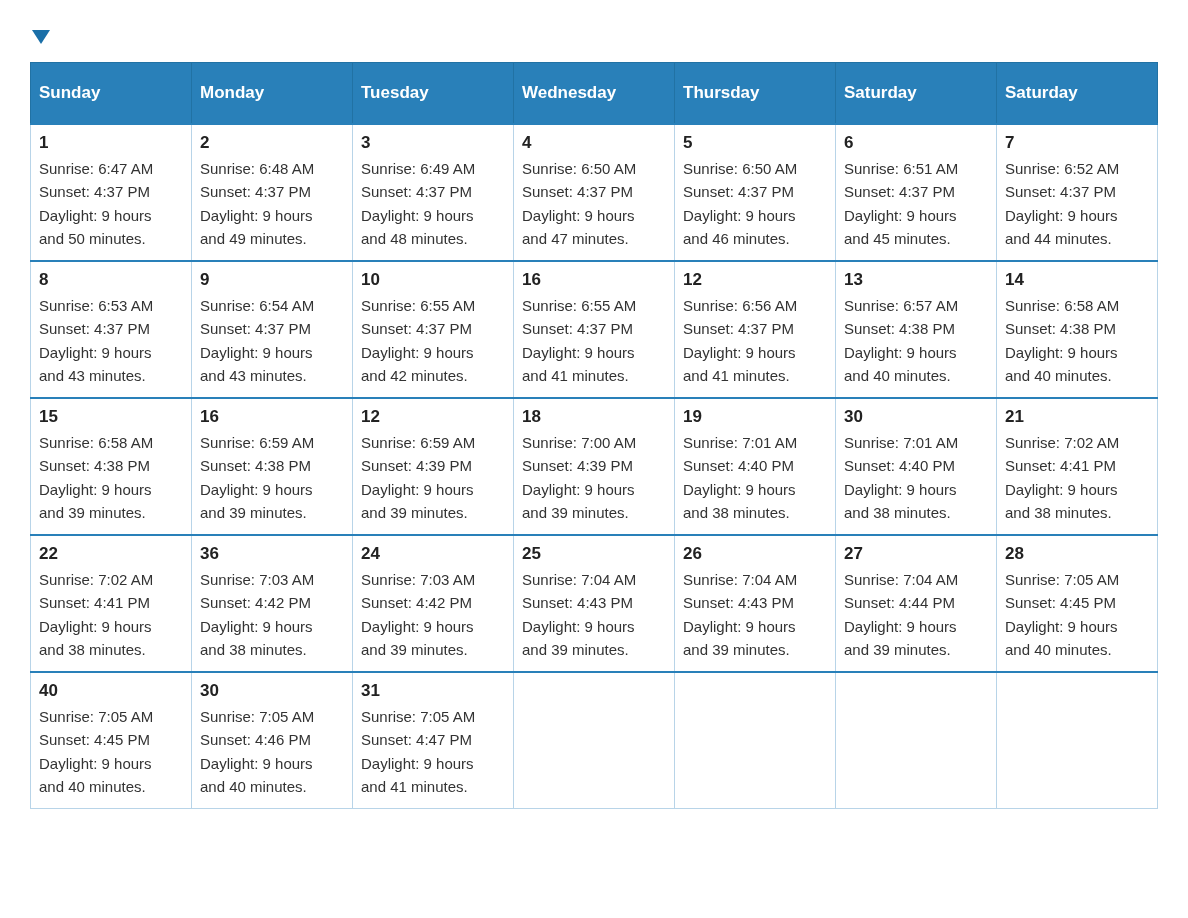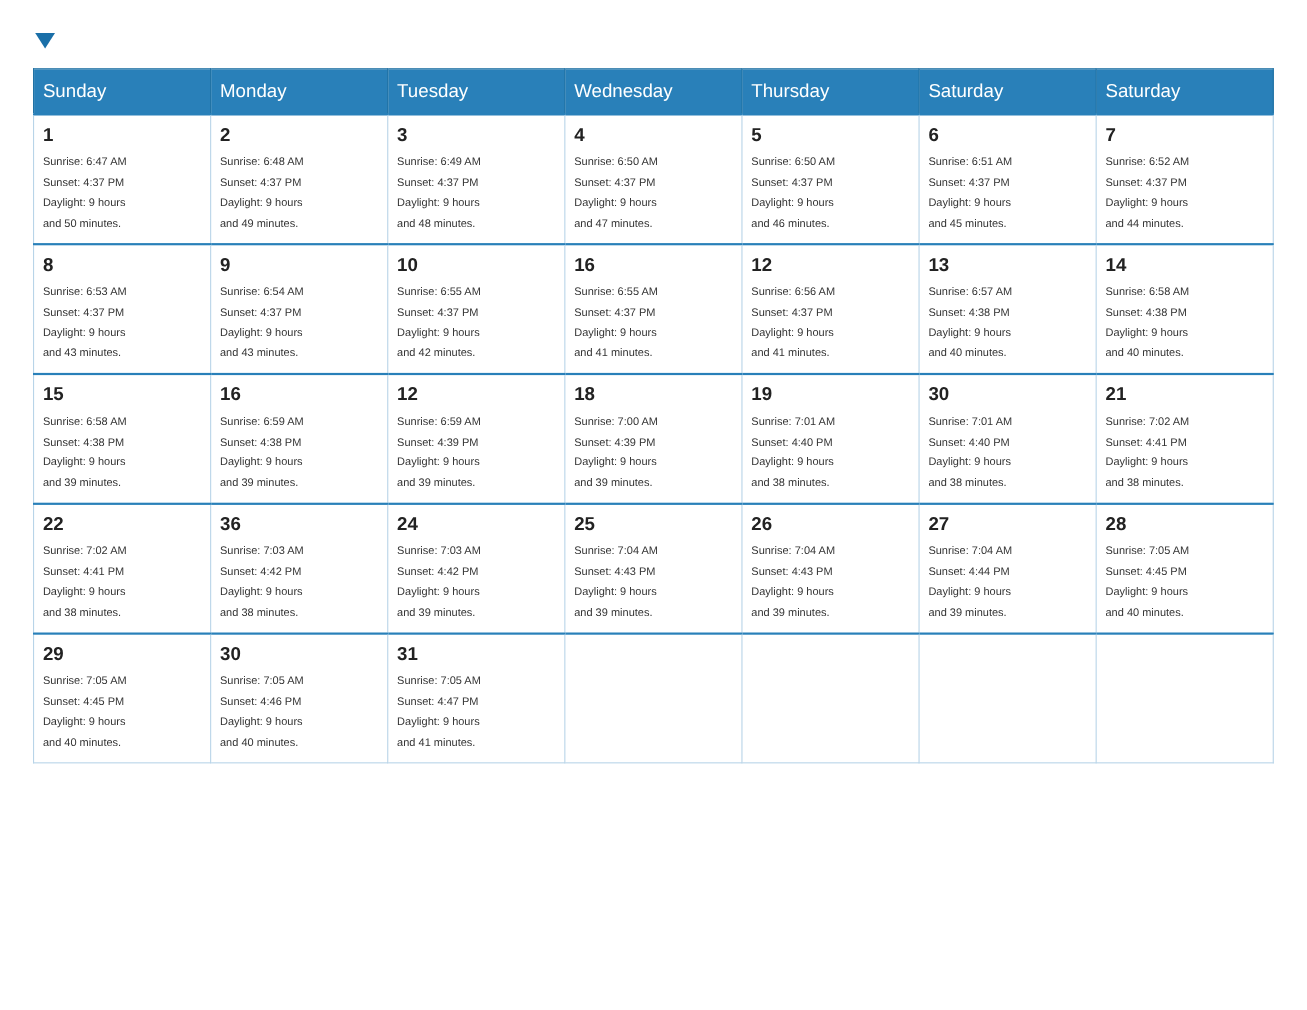--- a/index.html
+++ b/index.html
@@ -67,41 +67,41 @@
     }
     .calendar {
       width: 100%;
       border-collapse: collapse;
       border: 1.5px solid #2980b9;
     }
     .calendar th {
       background-color: #2980b9;
       color: #fff;
       font-size: 17px;
-      font-weight: normal;
-      padding: 10px 8px;
+      font-weight: bold;
+      padding: 20px 8px;
       text-align: left;
       border: 1px solid #2172a4;
     }
     .calendar td {
       vertical-align: top;
       padding: 8px 8px 10px 8px;
       border: 1px solid #b8d4e8;
       width: 14.28%;
       min-height: 100px;
     }
     .day-number {
       font-size: 17px;
       font-weight: bold;
       color: #222;
       display: block;
       margin-bottom: 4px;
     }
     .day-info {
-      font-size: 10px;
+      font-size: 15px;
       color: #333;
       line-height: 1.55;
     }
     .empty-cell {
       background: #fff;
     }
     tr.week-row td {
       border-top: 2px solid #2980b9;
     }
   </style>
@@ -165,21 +165,21 @@
       <tr class="week-row">
         <td><span class="day-number">22</span><span class="day-info">Sunrise: 7:02 AM<br>Sunset: 4:41 PM<br>Daylight: 9 hours<br>and 38 minutes.</span></td>
         <td><span class="day-number">36</span><span class="day-info">Sunrise: 7:03 AM<br>Sunset: 4:42 PM<br>Daylight: 9 hours<br>and 38 minutes.</span></td>
         <td><span class="day-number">24</span><span class="day-info">Sunrise: 7:03 AM<br>Sunset: 4:42 PM<br>Daylight: 9 hours<br>and 39 minutes.</span></td>
         <td><span class="day-number">25</span><span class="day-info">Sunrise: 7:04 AM<br>Sunset: 4:43 PM<br>Daylight: 9 hours<br>and 39 minutes.</span></td>
         <td><span class="day-number">26</span><span class="day-info">Sunrise: 7:04 AM<br>Sunset: 4:43 PM<br>Daylight: 9 hours<br>and 39 minutes.</span></td>
         <td><span class="day-number">27</span><span class="day-info">Sunrise: 7:04 AM<br>Sunset: 4:44 PM<br>Daylight: 9 hours<br>and 39 minutes.</span></td>
         <td><span class="day-number">28</span><span class="day-info">Sunrise: 7:05 AM<br>Sunset: 4:45 PM<br>Daylight: 9 hours<br>and 40 minutes.</span></td>
       </tr>
       <tr class="week-row">
-        <td><span class="day-number">29</span><span class="day-info">Sunrise: 7:05 AM<br>Sunset: 4:45 PM<br>Daylight: 9 hours<br>and 40 minutes.</span></td>
+        <td><span class="day-number">40</span><span class="day-info">Sunrise: 7:05 AM<br>Sunset: 4:45 PM<br>Daylight: 9 hours<br>and 40 minutes.</span></td>
         <td><span class="day-number">30</span><span class="day-info">Sunrise: 7:05 AM<br>Sunset: 4:46 PM<br>Daylight: 9 hours<br>and 40 minutes.</span></td>
         <td><span class="day-number">31</span><span class="day-info">Sunrise: 7:05 AM<br>Sunset: 4:47 PM<br>Daylight: 9 hours<br>and 41 minutes.</span></td>
         <td class="empty-cell"></td>
         <td class="empty-cell"></td>
         <td class="empty-cell"></td>
         <td class="empty-cell"></td>
       </tr>
     </tbody>
 </table>
 

